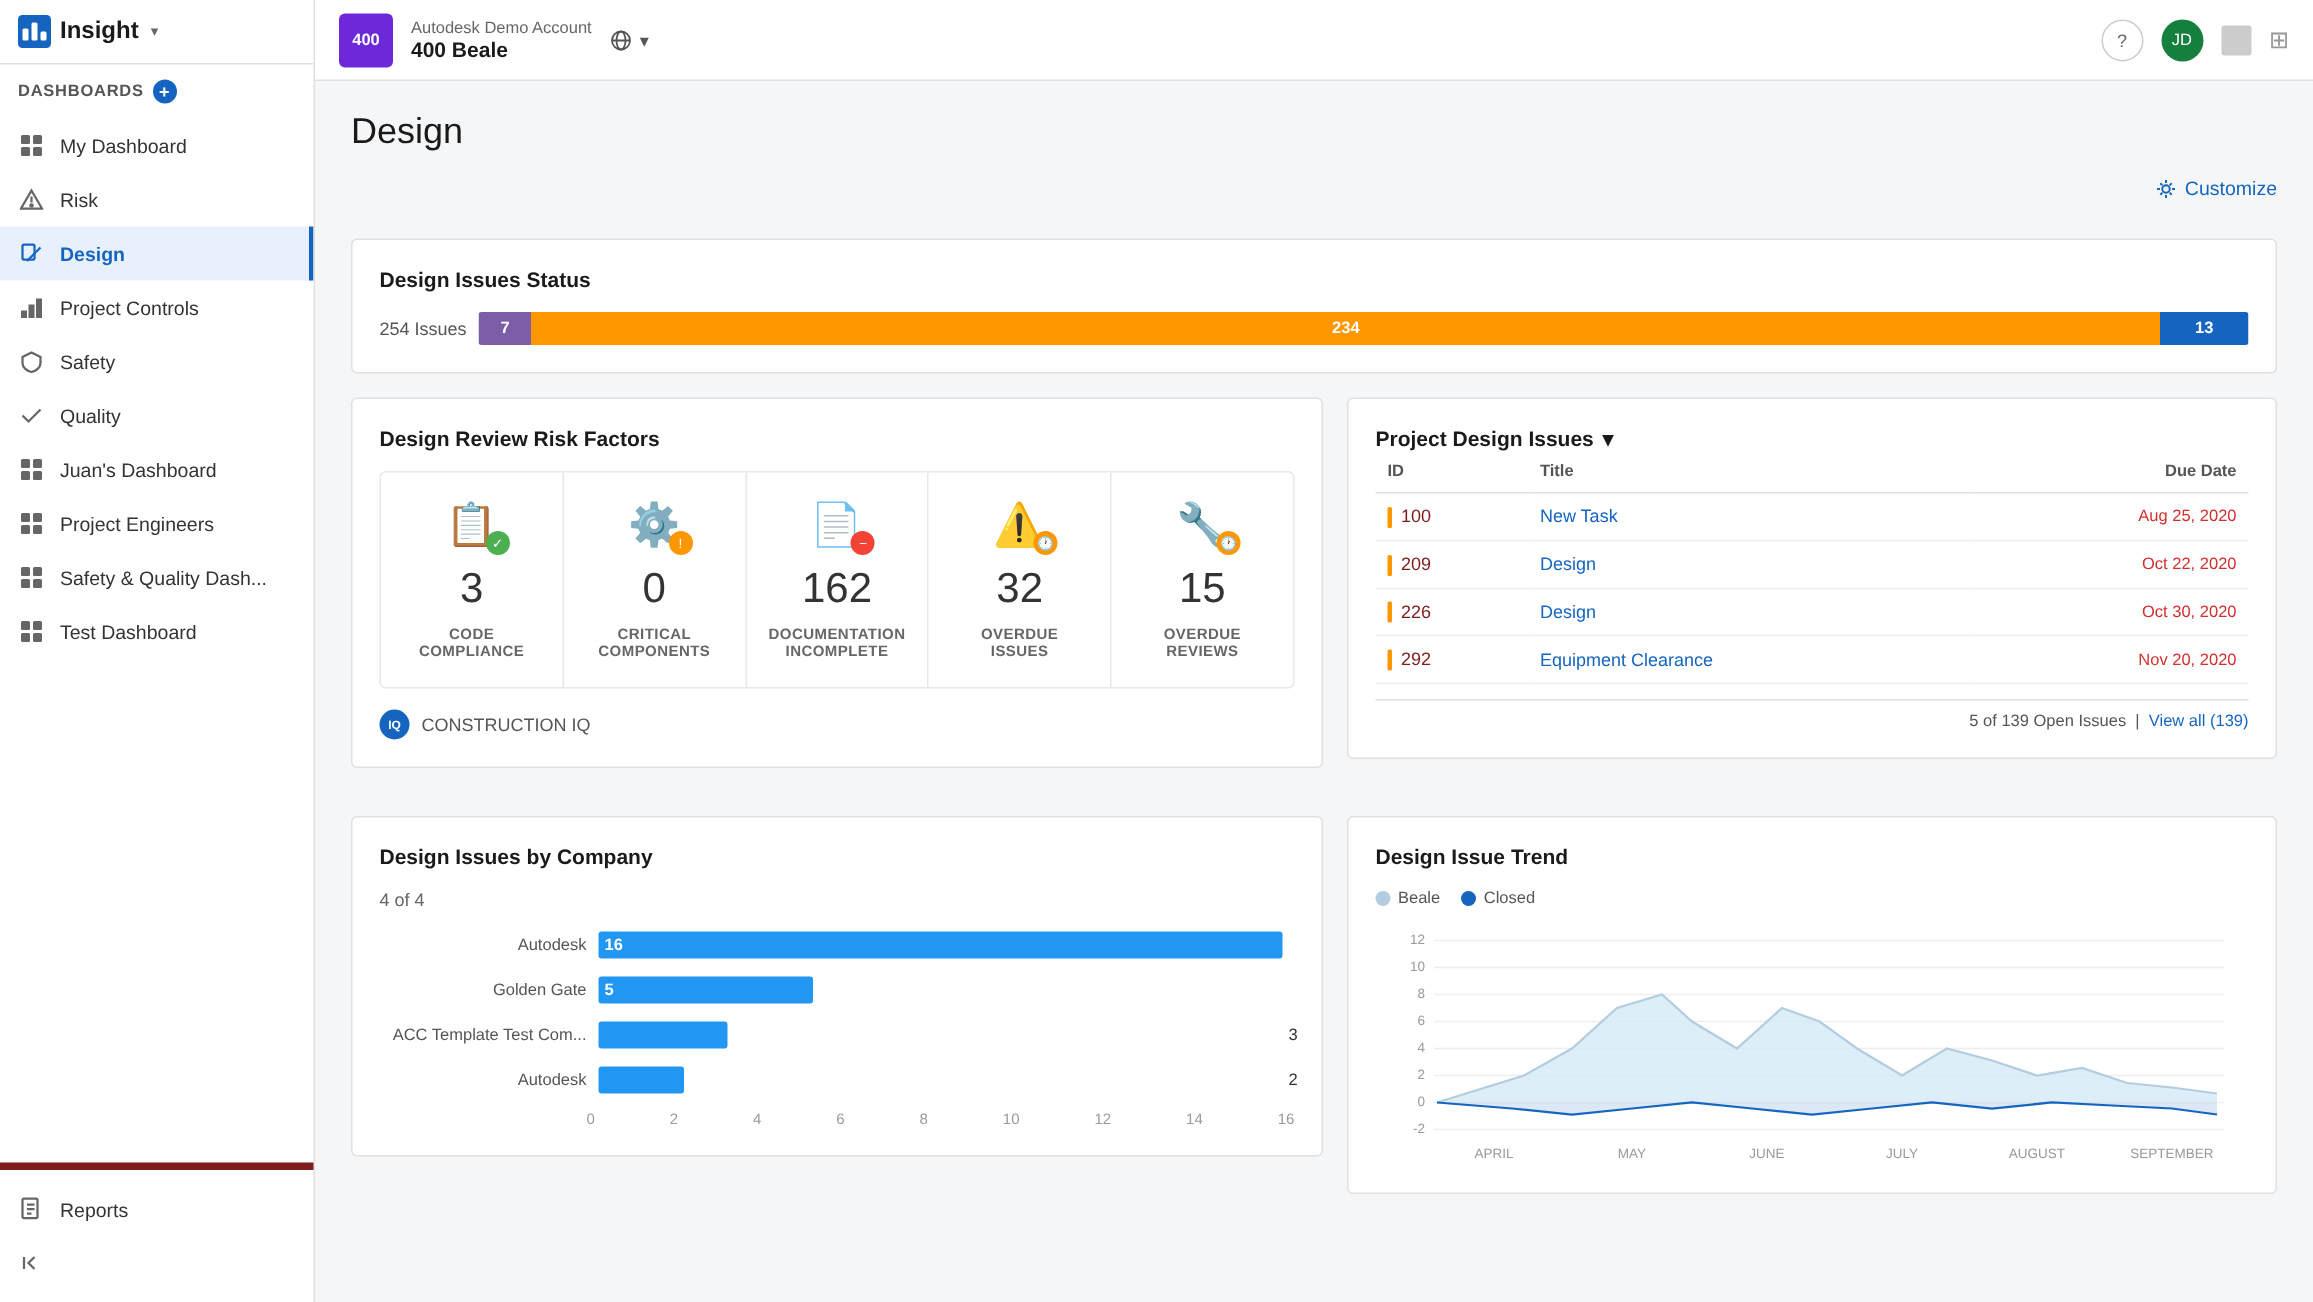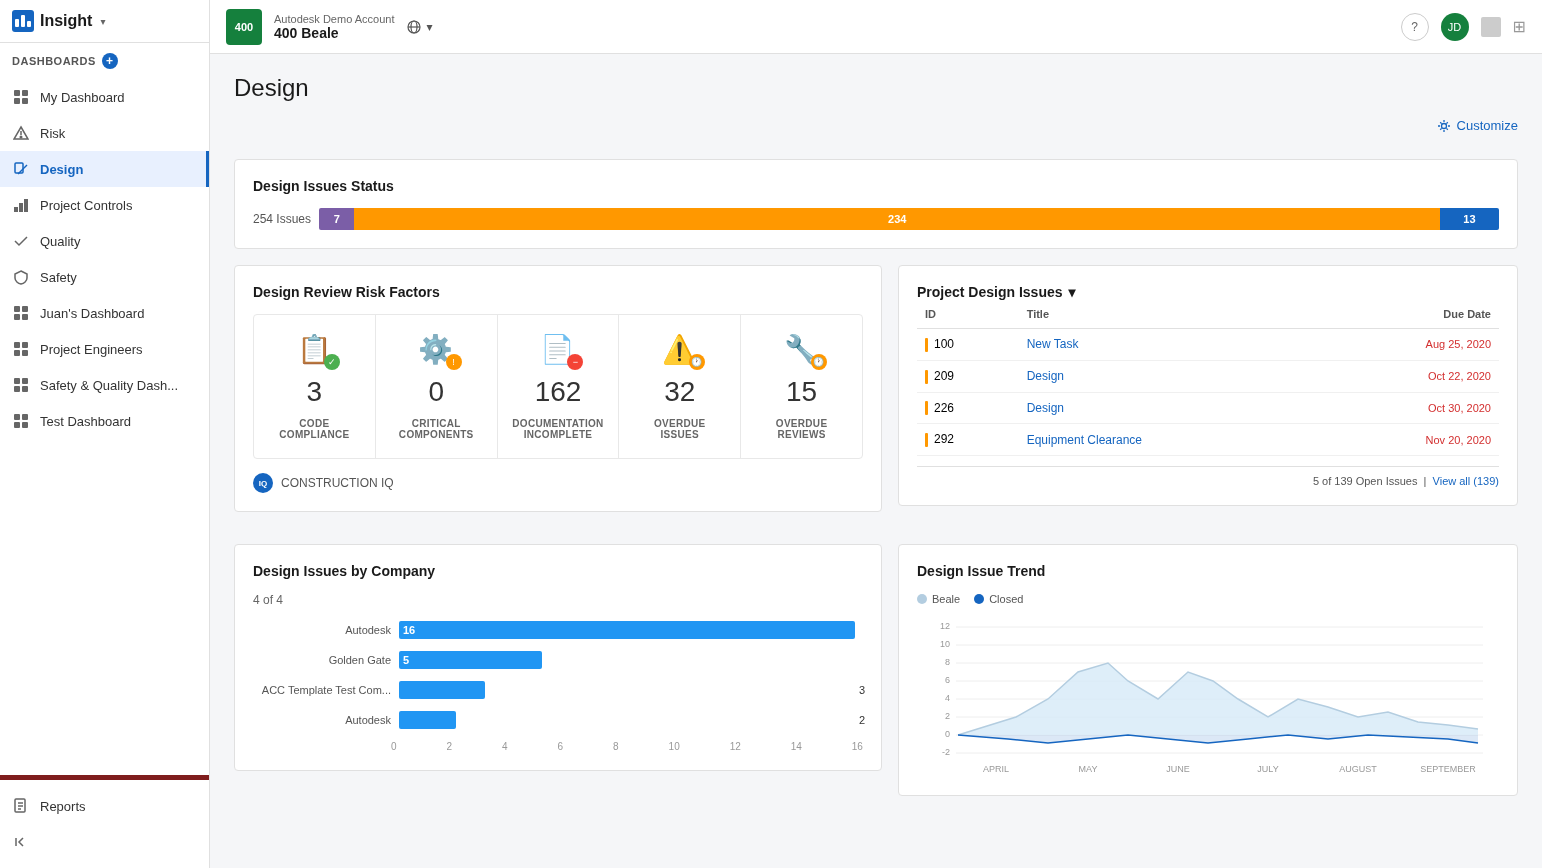--- a/index.html
+++ b/index.html
@@ -22,21 +22,21 @@
     .nav-section { flex: 1; overflow-y: auto; }
     .nav-item { display: flex; align-items: center; gap: 10px; padding: 9px 12px; cursor: pointer; color: #333; font-size: 13px; }
     .nav-item.active { background: #e8f0fe; color: #1565c0; border-right: 3px solid #1565c0; }
     .nav-icon { width: 18px; height: 18px; display: flex; align-items: center; justify-content: center; flex-shrink: 0; }
     .nav-bottom { border-top: 5px solid #7f1d1d; padding: 8px 0; }
 
     
     .main { flex: 1; display: flex; flex-direction: column; overflow: hidden; }
     .topbar { height: 54px; background: #fff; border-bottom: 1px solid #e0e0e0; display: flex; align-items: center; padding: 0 16px; justify-content: space-between; }
     .topbar-left { display: flex; align-items: center; gap: 12px; }
-    .project-avatar { width: 36px; height: 36px; background: #15803d; border-radius: 4px; display: flex; align-items: center; justify-content: center; color: #fff; font-weight: bold; font-size: 11px; }
+    .project-avatar { width: 36px; height: 36px; background: #6d28d9; border-radius: 4px; display: flex; align-items: center; justify-content: center; color: #fff; font-weight: bold; font-size: 11px; }
     .project-info { display: flex; flex-direction: column; }
     .account-name { font-size: 11px; color: #666; }
     .project-name { font-size: 14px; font-weight: 600; color: #1a1a1a; }
     .globe-btn { display: flex; align-items: center; gap: 4px; color: #555; cursor: pointer; font-size: 12px; }
     .topbar-right { display: flex; align-items: center; gap: 12px; }
     .help-btn { width: 28px; height: 28px; border-radius: 50%; border: 1px solid #ccc; display: flex; align-items: center; justify-content: center; cursor: pointer; color: #666; font-size: 12px; }
     .user-avatar { width: 28px; height: 28px; border-radius: 50%; background: #15803d; display: flex; align-items: center; justify-content: center; color: #fff; font-size: 11px; }
     .notif-btn { width: 20px; height: 20px; background: #ccc; border-radius: 2px; cursor: pointer; }
 
     
@@ -69,21 +69,21 @@
     .rf-icon-area { position: relative; display: inline-flex; }
     .rf-badge { position: absolute; bottom: -4px; right: -8px; width: 16px; height: 16px; border-radius: 50%; display: flex; align-items: center; justify-content: center; font-size: 9px; color: #fff; }
     .rf-number { font-size: 28px; font-weight: 300; color: #333; }
     .rf-label { font-size: 10px; color: #666; text-align: center; text-transform: uppercase; letter-spacing: 0.3px; font-weight: 600; }
     .construction-iq { display: flex; align-items: center; gap: 8px; color: #555; font-size: 12px; }
     .ciq-logo { width: 20px; height: 20px; background: #1565c0; border-radius: 50%; display: flex; align-items: center; justify-content: center; color: #fff; font-size: 8px; font-weight: bold; }
     .pdi-title { font-size: 14px; font-weight: 600; color: #1a1a1a; display: flex; align-items: center; gap: 6px; cursor: pointer; }
     .issues-table { width: 100%; border-collapse: collapse; font-size: 12px; }
     .issues-table th { text-align: left; padding: 8px 8px; color: #555; font-weight: 600; border-bottom: 1px solid #e0e0e0; font-size: 11px; }
     .issues-table td { padding: 8px 8px; border-bottom: 1px solid #f0f0f0; }
-    .issues-table td:first-child { color: #000000; }
+    .issues-table td:first-child { color: #7f1d1d; }
     .issue-link { color: #1565c0; text-decoration: none; cursor: pointer; }
     .due-date-red { color: #d32f2f; font-size: 11px; }
     .table-footer { text-align: right; font-size: 11px; color: #555; margin-top: 10px; padding-top: 8px; border-top: 1px solid #e0e0e0; }
     .view-all-link { color: #1565c0; cursor: pointer; text-decoration: none; }
 
     
     .bottom-two-col { display: flex; gap: 16px; }
     .bottom-col-left { flex: 1; min-width: 0; }
     .bottom-col-right { width: 620px; flex-shrink: 0; }
 
@@ -167,32 +167,32 @@
             <rect x="1" y="10" width="4" height="5"></rect>
             <rect x="6" y="6" width="4" height="9"></rect>
             <rect x="11" y="2" width="4" height="13"></rect>
           </svg>
       </span>
       <span>Project Controls</span>
     </div>
     <div class="nav-item">
       <span class="nav-icon">
         <svg width="16" height="16" viewBox="0 0 16 16" fill="none" stroke="#666" stroke-width="1.5">
+            <path d="M8 2 L14 5 L14 9 C14 12 11 14.5 8 15 C5 14.5 2 12 2 9 L2 5 Z"></path>
+          </svg>
+      </span>
+      <span>Safety</span>
+    </div>
+    <div class="nav-item">
+      <span class="nav-icon">
+        <svg width="16" height="16" viewBox="0 0 16 16" fill="none" stroke="#666" stroke-width="1.5">
             <polyline points="2,8 6,12 14,4"></polyline>
           </svg>
       </span>
       <span>Quality</span>
-    </div>
-    <div class="nav-item">
-      <span class="nav-icon">
-        <svg width="16" height="16" viewBox="0 0 16 16" fill="none" stroke="#666" stroke-width="1.5">
-            <path d="M8 2 L14 5 L14 9 C14 12 11 14.5 8 15 C5 14.5 2 12 2 9 L2 5 Z"></path>
-          </svg>
-      </span>
-      <span>Safety</span>
     </div>
     <div class="nav-item">
       <span class="nav-icon">
         <svg width="16" height="16" viewBox="0 0 16 16" fill="#666">
             <rect x="1" y="1" width="6" height="6" rx="1"></rect>
             <rect x="9" y="1" width="6" height="6" rx="1"></rect>
             <rect x="1" y="9" width="6" height="6" rx="1"></rect>
             <rect x="9" y="9" width="6" height="6" rx="1"></rect>
           </svg>
       </span>

